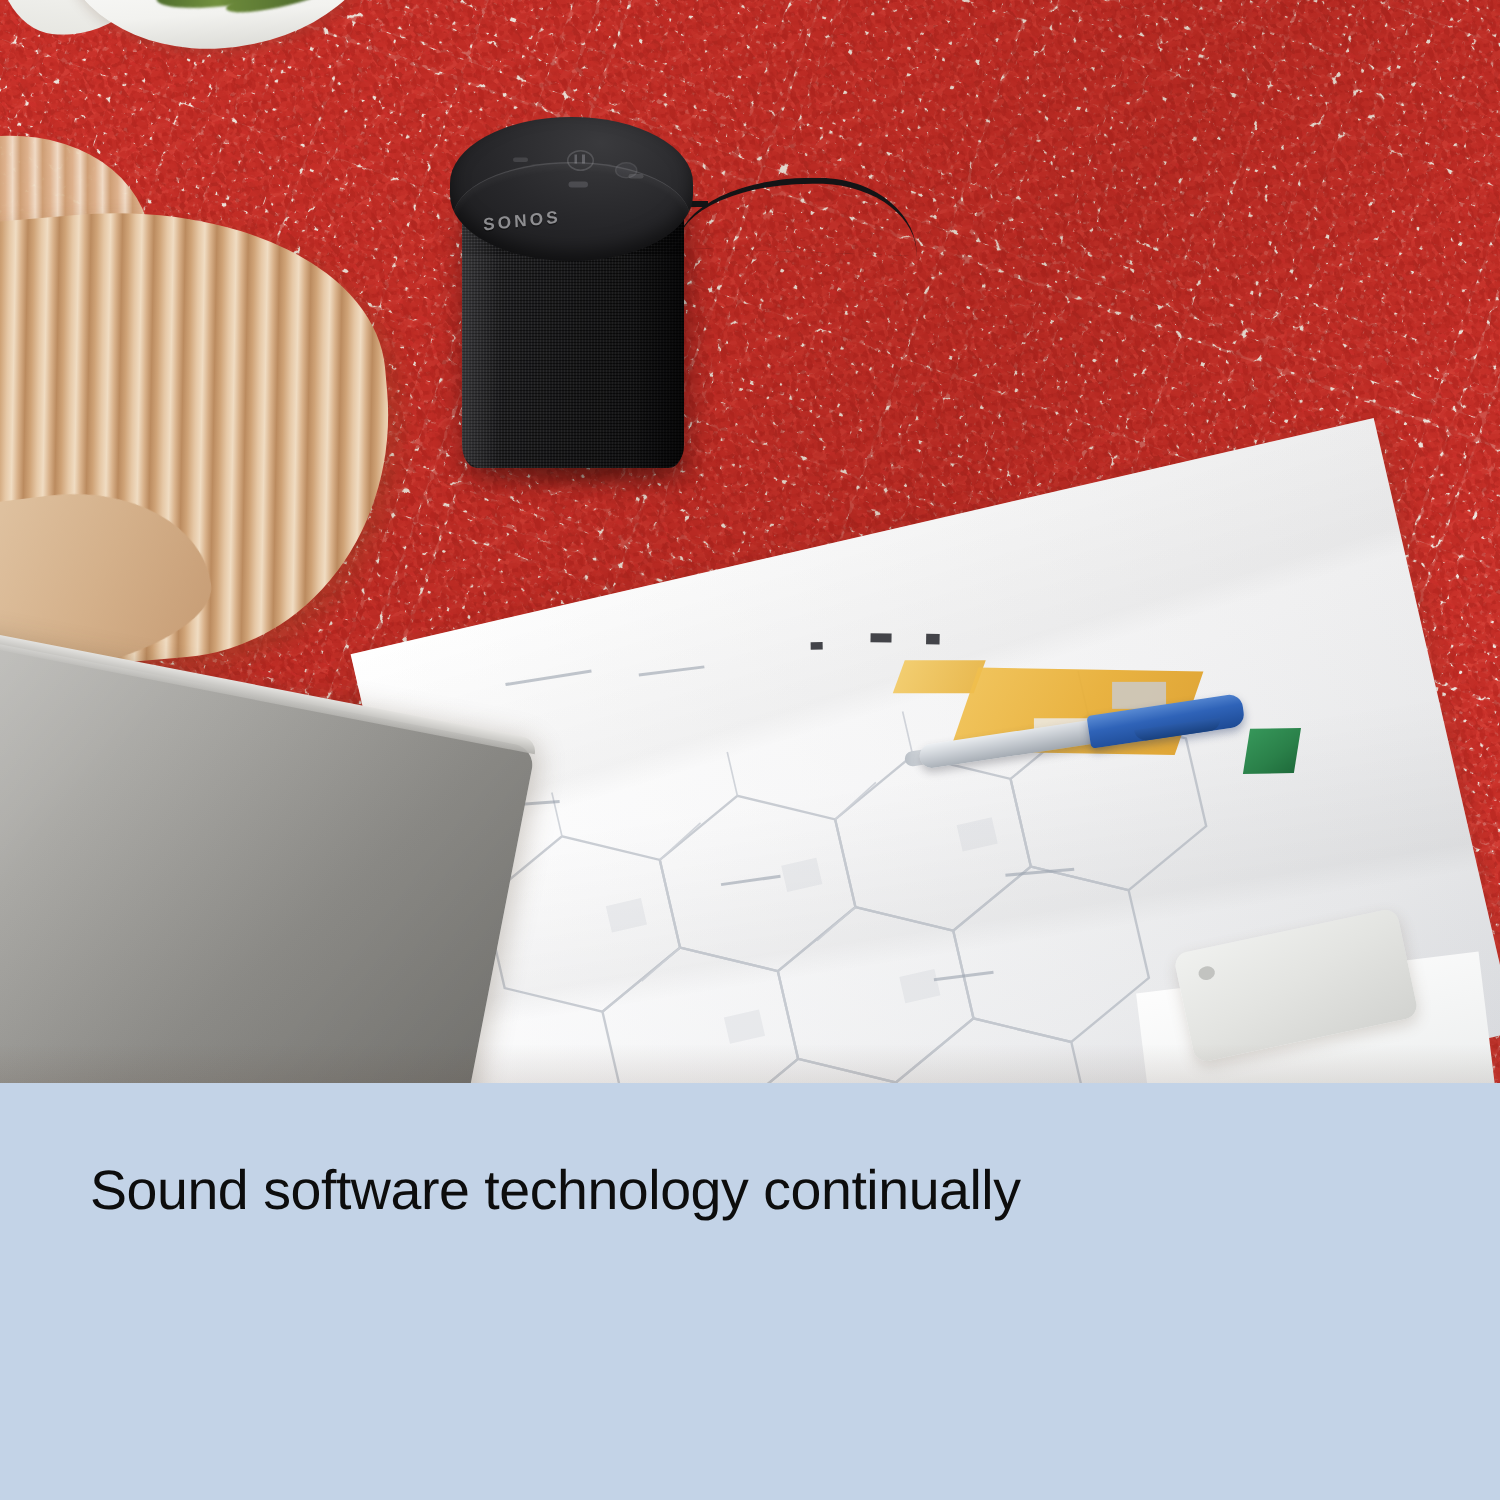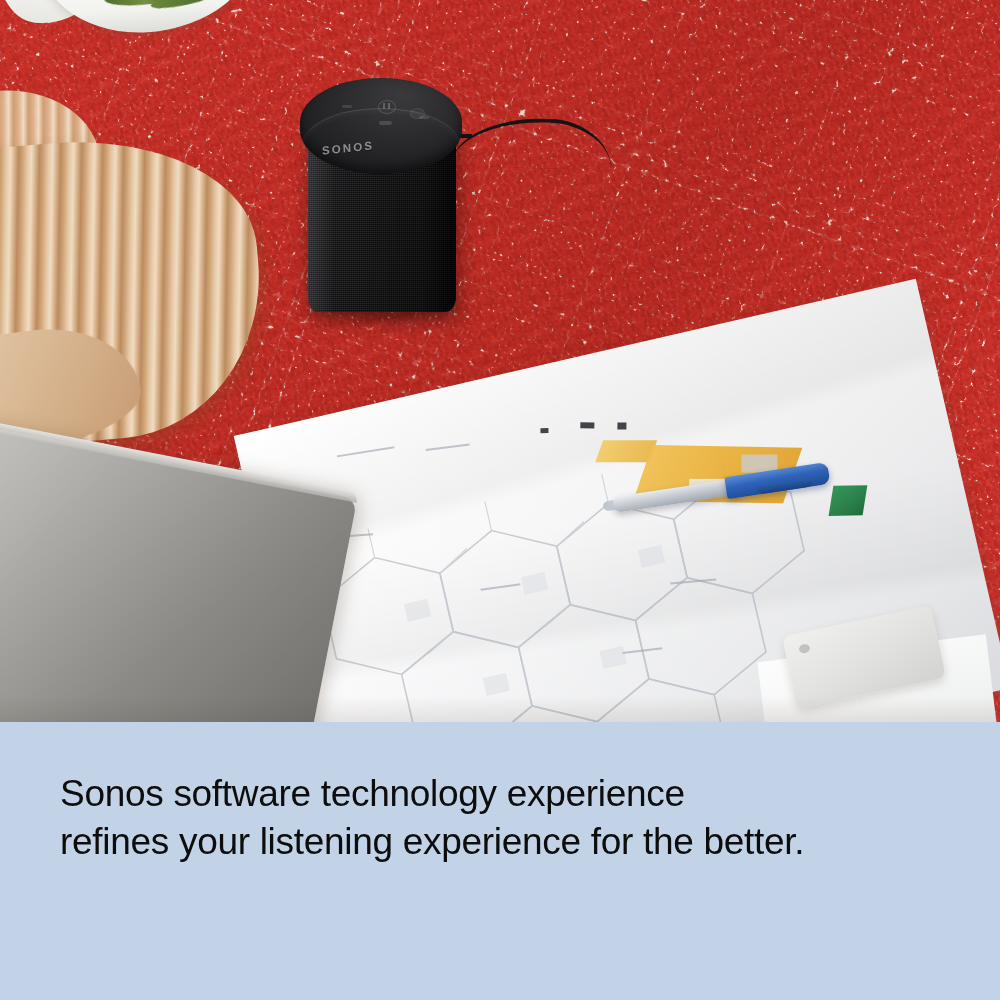--- a/index.html
+++ b/index.html
@@ -671,18 +671,17 @@
     <div class="laptop">
       <div class="laptop-edge"></div>
       <div class="laptop-sheen"></div>
     </div>
 
     <div class="photo-bottom-fade"></div>
   </div>
 
   <div class="caption">
     <p class="caption-body">
-      <span class="ln">Sonos software technology experience</span>
-      <span class="ln">refines your listening experience for the better.</span>
+      <span class="ln">Sound software technology continually</span>
     </p>
   </div>
 
 </div>
 
 </body></html>

